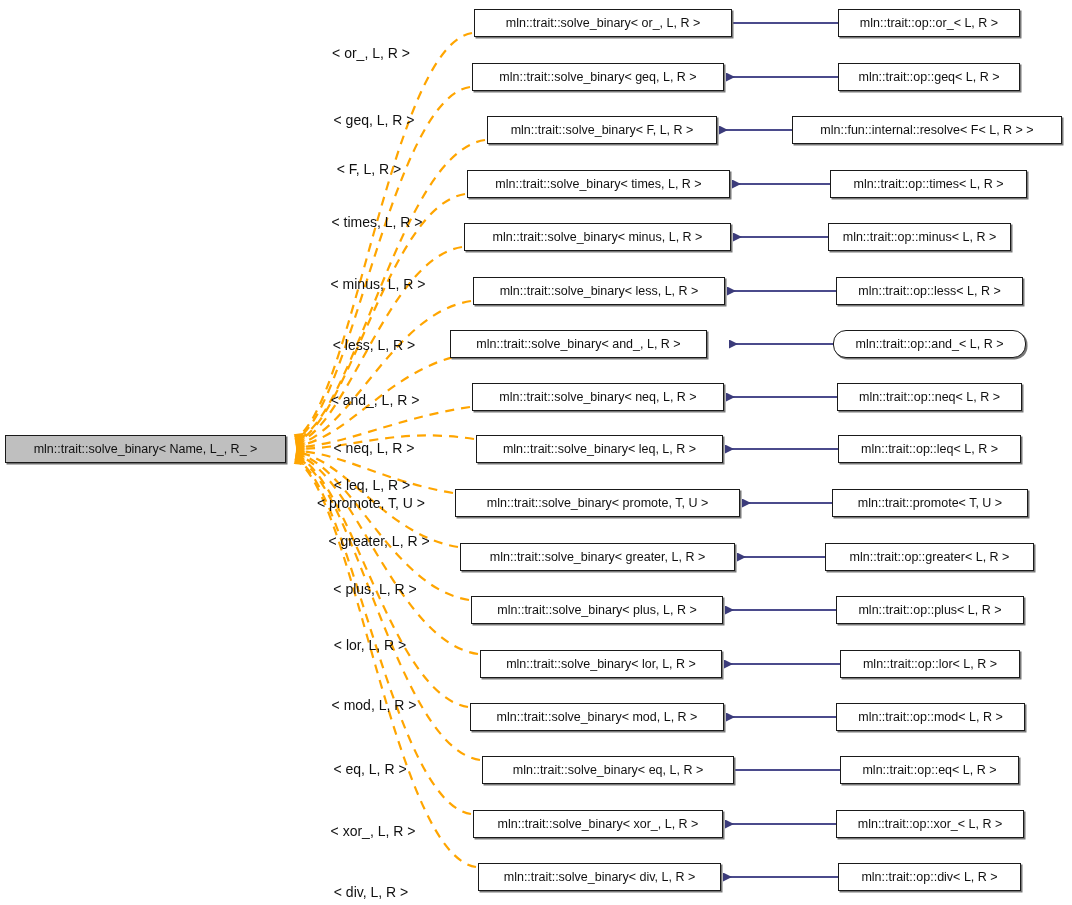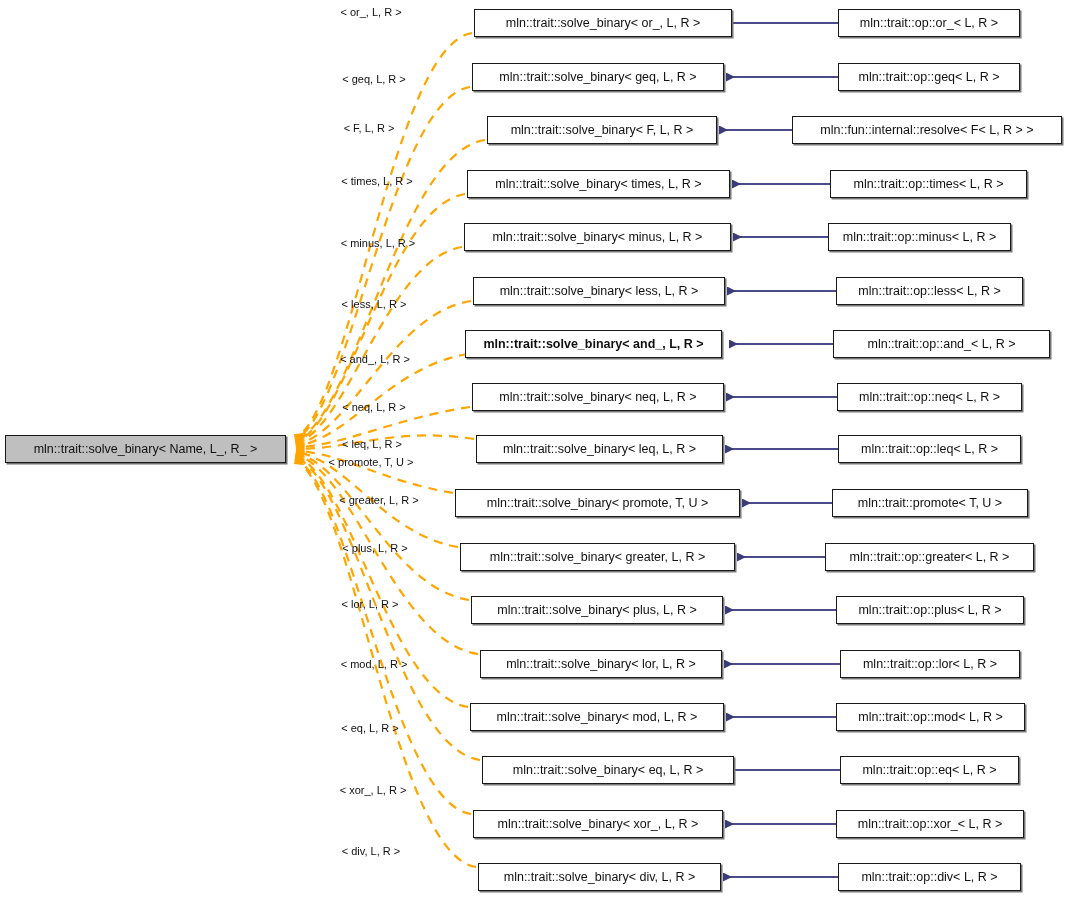--- a/index.html
+++ b/index.html
@@ -37,25 +37,26 @@
     box-shadow: 1.5px 1.5px 0 0 #787878;
     cursor: pointer;
   }
   .node.root {
     background: #bfbfbf;
     box-shadow: 1.5px 1.5px 0 0 #6e6e6e;
     cursor: default;
   }
   .edge-label {
     position: absolute;
-    font-size: 11px;
+    font-size: 14px;
     color: #101010;
     white-space: nowrap;
     line-height: 13px;
     transform: translate(-50%, -50%);
+    margin-top: 41px;
   }
 </style>
 </head>
 <body>
 
 <div id="diagram">
 
   <svg id="edge-layer" viewBox="0 0 1072 905" width="1072" height="905">
     <defs>
       <marker id="navy-arrow" markerWidth="10" markerHeight="9" refX="9" refY="4.5" orient="auto" markerUnits="userSpaceOnUse">
@@ -112,22 +113,22 @@
       <div class="node" style="left: 472px; top: 63px; width: 252px;">mln::trait::solve_binary&lt; geq, L, R &gt;</div>
       <div class="node" style="left: 838px; top: 63px; width: 182px;">mln::trait::op::geq&lt; L, R &gt;</div>
       <div class="node" style="left: 487px; top: 116px; width: 230px;">mln::trait::solve_binary&lt; F, L, R &gt;</div>
       <div class="node" style="left: 792px; top: 116px; width: 270px;">mln::fun::internal::resolve&lt; F&lt; L, R &gt; &gt;</div>
       <div class="node" style="left: 467px; top: 170px; width: 263px;">mln::trait::solve_binary&lt; times, L, R &gt;</div>
       <div class="node" style="left: 830px; top: 170px; width: 197px;">mln::trait::op::times&lt; L, R &gt;</div>
       <div class="node" style="left: 464px; top: 223px; width: 267px;">mln::trait::solve_binary&lt; minus, L, R &gt;</div>
       <div class="node" style="left: 828px; top: 223px; width: 183px;">mln::trait::op::minus&lt; L, R &gt;</div>
       <div class="node" style="left: 473px; top: 277px; width: 252px;">mln::trait::solve_binary&lt; less, L, R &gt;</div>
       <div class="node" style="left: 836px; top: 277px; width: 187px;">mln::trait::op::less&lt; L, R &gt;</div>
-      <div class="node" style="left: 465px; top: 330px; width: 257px; font-weight: bold;">mln::trait::solve_binary&lt; and_, L, R &gt;</div>
-      <div class="node" style="left: 833px; top: 330px; width: 217px;">mln::trait::op::and_&lt; L, R &gt;</div>
+      <div class="node" style="left: 450px; top: 330px; width: 257px;">mln::trait::solve_binary&lt; and_, L, R &gt;</div>
+      <div class="node" style="left: 833px; top: 330px; width: 193px; border-radius: 13px;">mln::trait::op::and_&lt; L, R &gt;</div>
       <div class="node" style="left: 472px; top: 383px; width: 252px;">mln::trait::solve_binary&lt; neq, L, R &gt;</div>
       <div class="node" style="left: 837px; top: 383px; width: 185px;">mln::trait::op::neq&lt; L, R &gt;</div>
       <div class="node" style="left: 476px; top: 435px; width: 247px;">mln::trait::solve_binary&lt; leq, L, R &gt;</div>
       <div class="node" style="left: 838px; top: 435px; width: 183px;">mln::trait::op::leq&lt; L, R &gt;</div>
       <div class="node" style="left: 455px; top: 489px; width: 285px;">mln::trait::solve_binary&lt; promote, T, U &gt;</div>
       <div class="node" style="left: 832px; top: 489px; width: 196px;">mln::trait::promote&lt; T, U &gt;</div>
       <div class="node" style="left: 460px; top: 543px; width: 275px;">mln::trait::solve_binary&lt; greater, L, R &gt;</div>
       <div class="node" style="left: 825px; top: 543px; width: 209px;">mln::trait::op::greater&lt; L, R &gt;</div>
       <div class="node" style="left: 471px; top: 596px; width: 252px;">mln::trait::solve_binary&lt; plus, L, R &gt;</div>
       <div class="node" style="left: 836px; top: 596px; width: 188px;">mln::trait::op::plus&lt; L, R &gt;</div>

